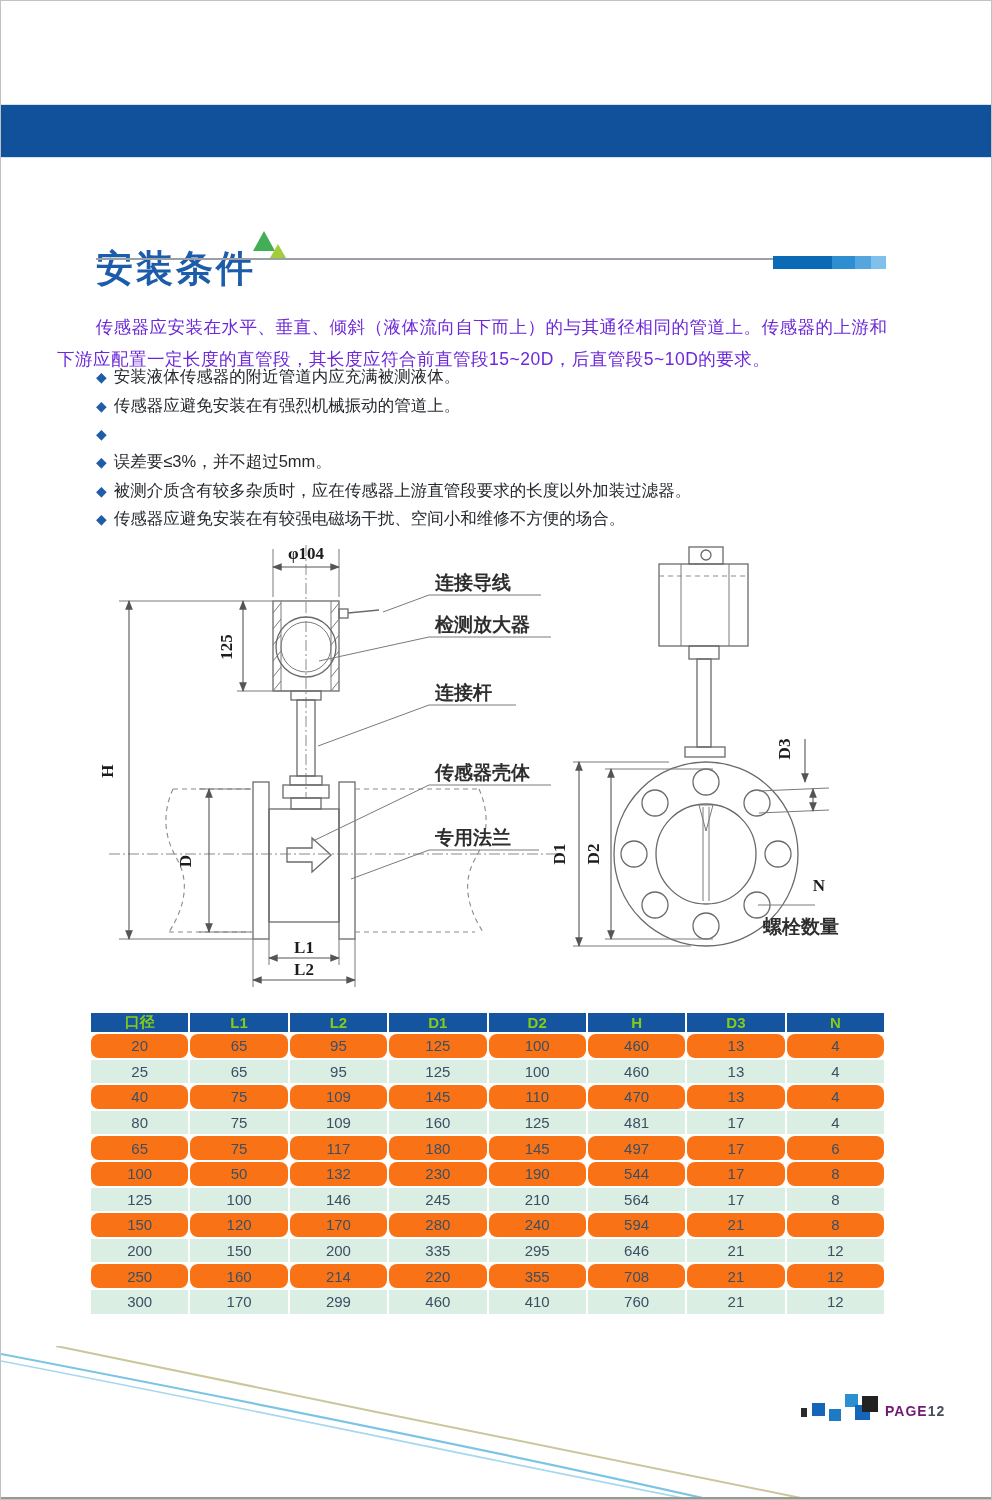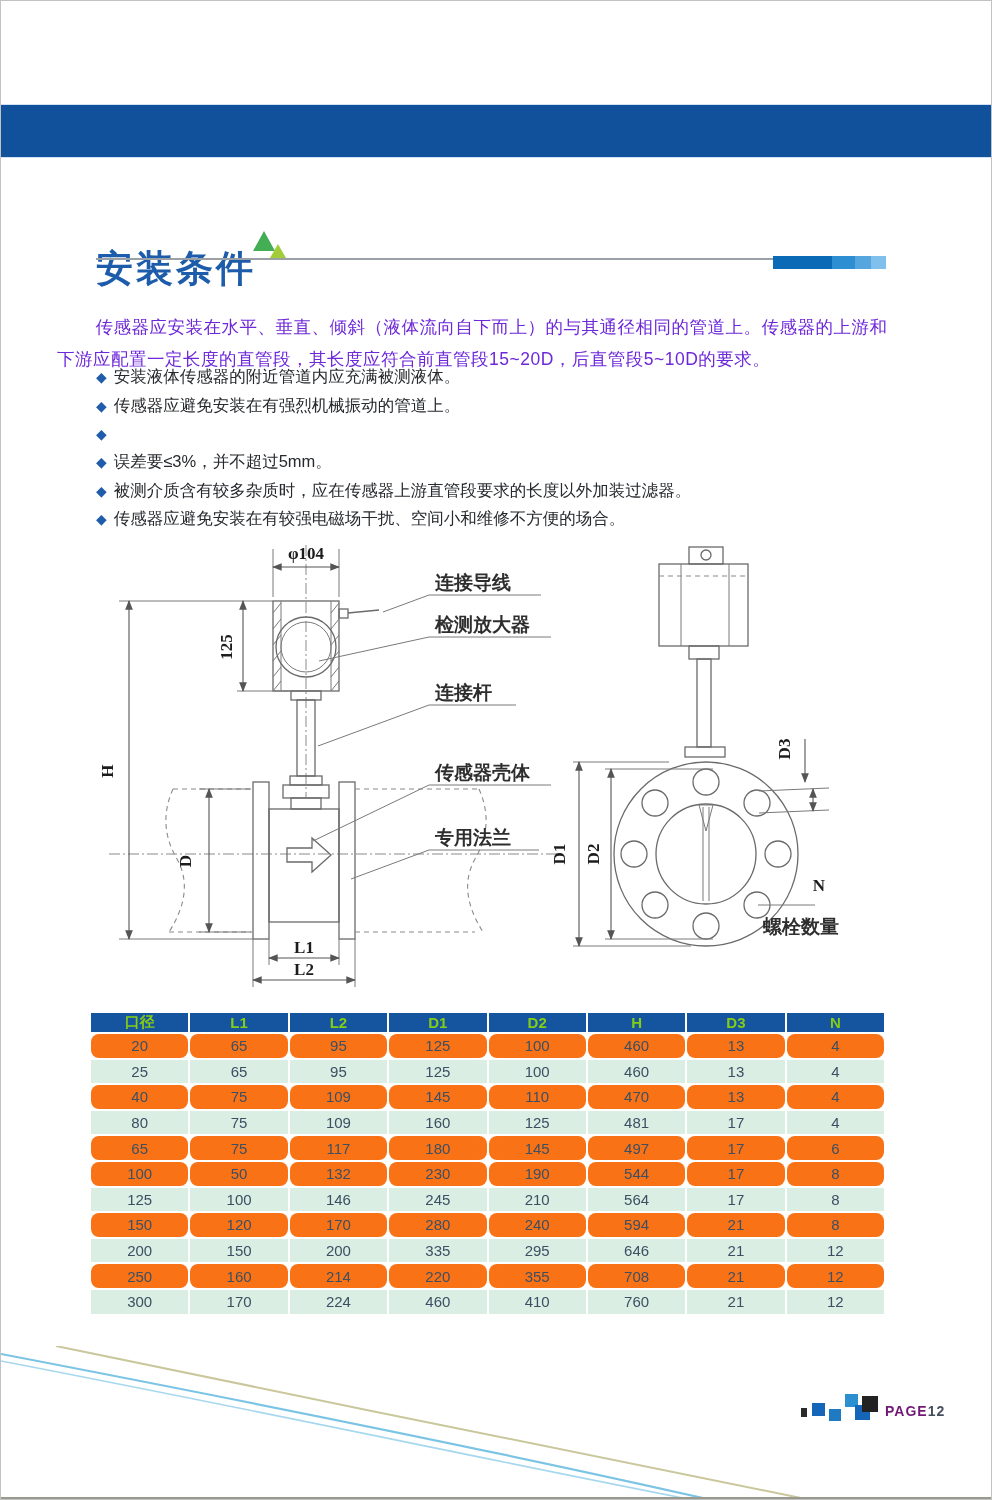--- a/index.html
+++ b/index.html
@@ -348,21 +348,21 @@
           <td>214</td>
           <td>220</td>
           <td>355</td>
           <td>708</td>
           <td>21</td>
           <td>12</td>
         </tr>
         <tr class="row-green">
           <td>300</td>
           <td>170</td>
-          <td>224</td>
+          <td>299</td>
           <td>460</td>
           <td>410</td>
           <td>760</td>
           <td>21</td>
           <td>12</td>
         </tr>
       </tbody>
   </table>
 
   <div class="footer-curves">

